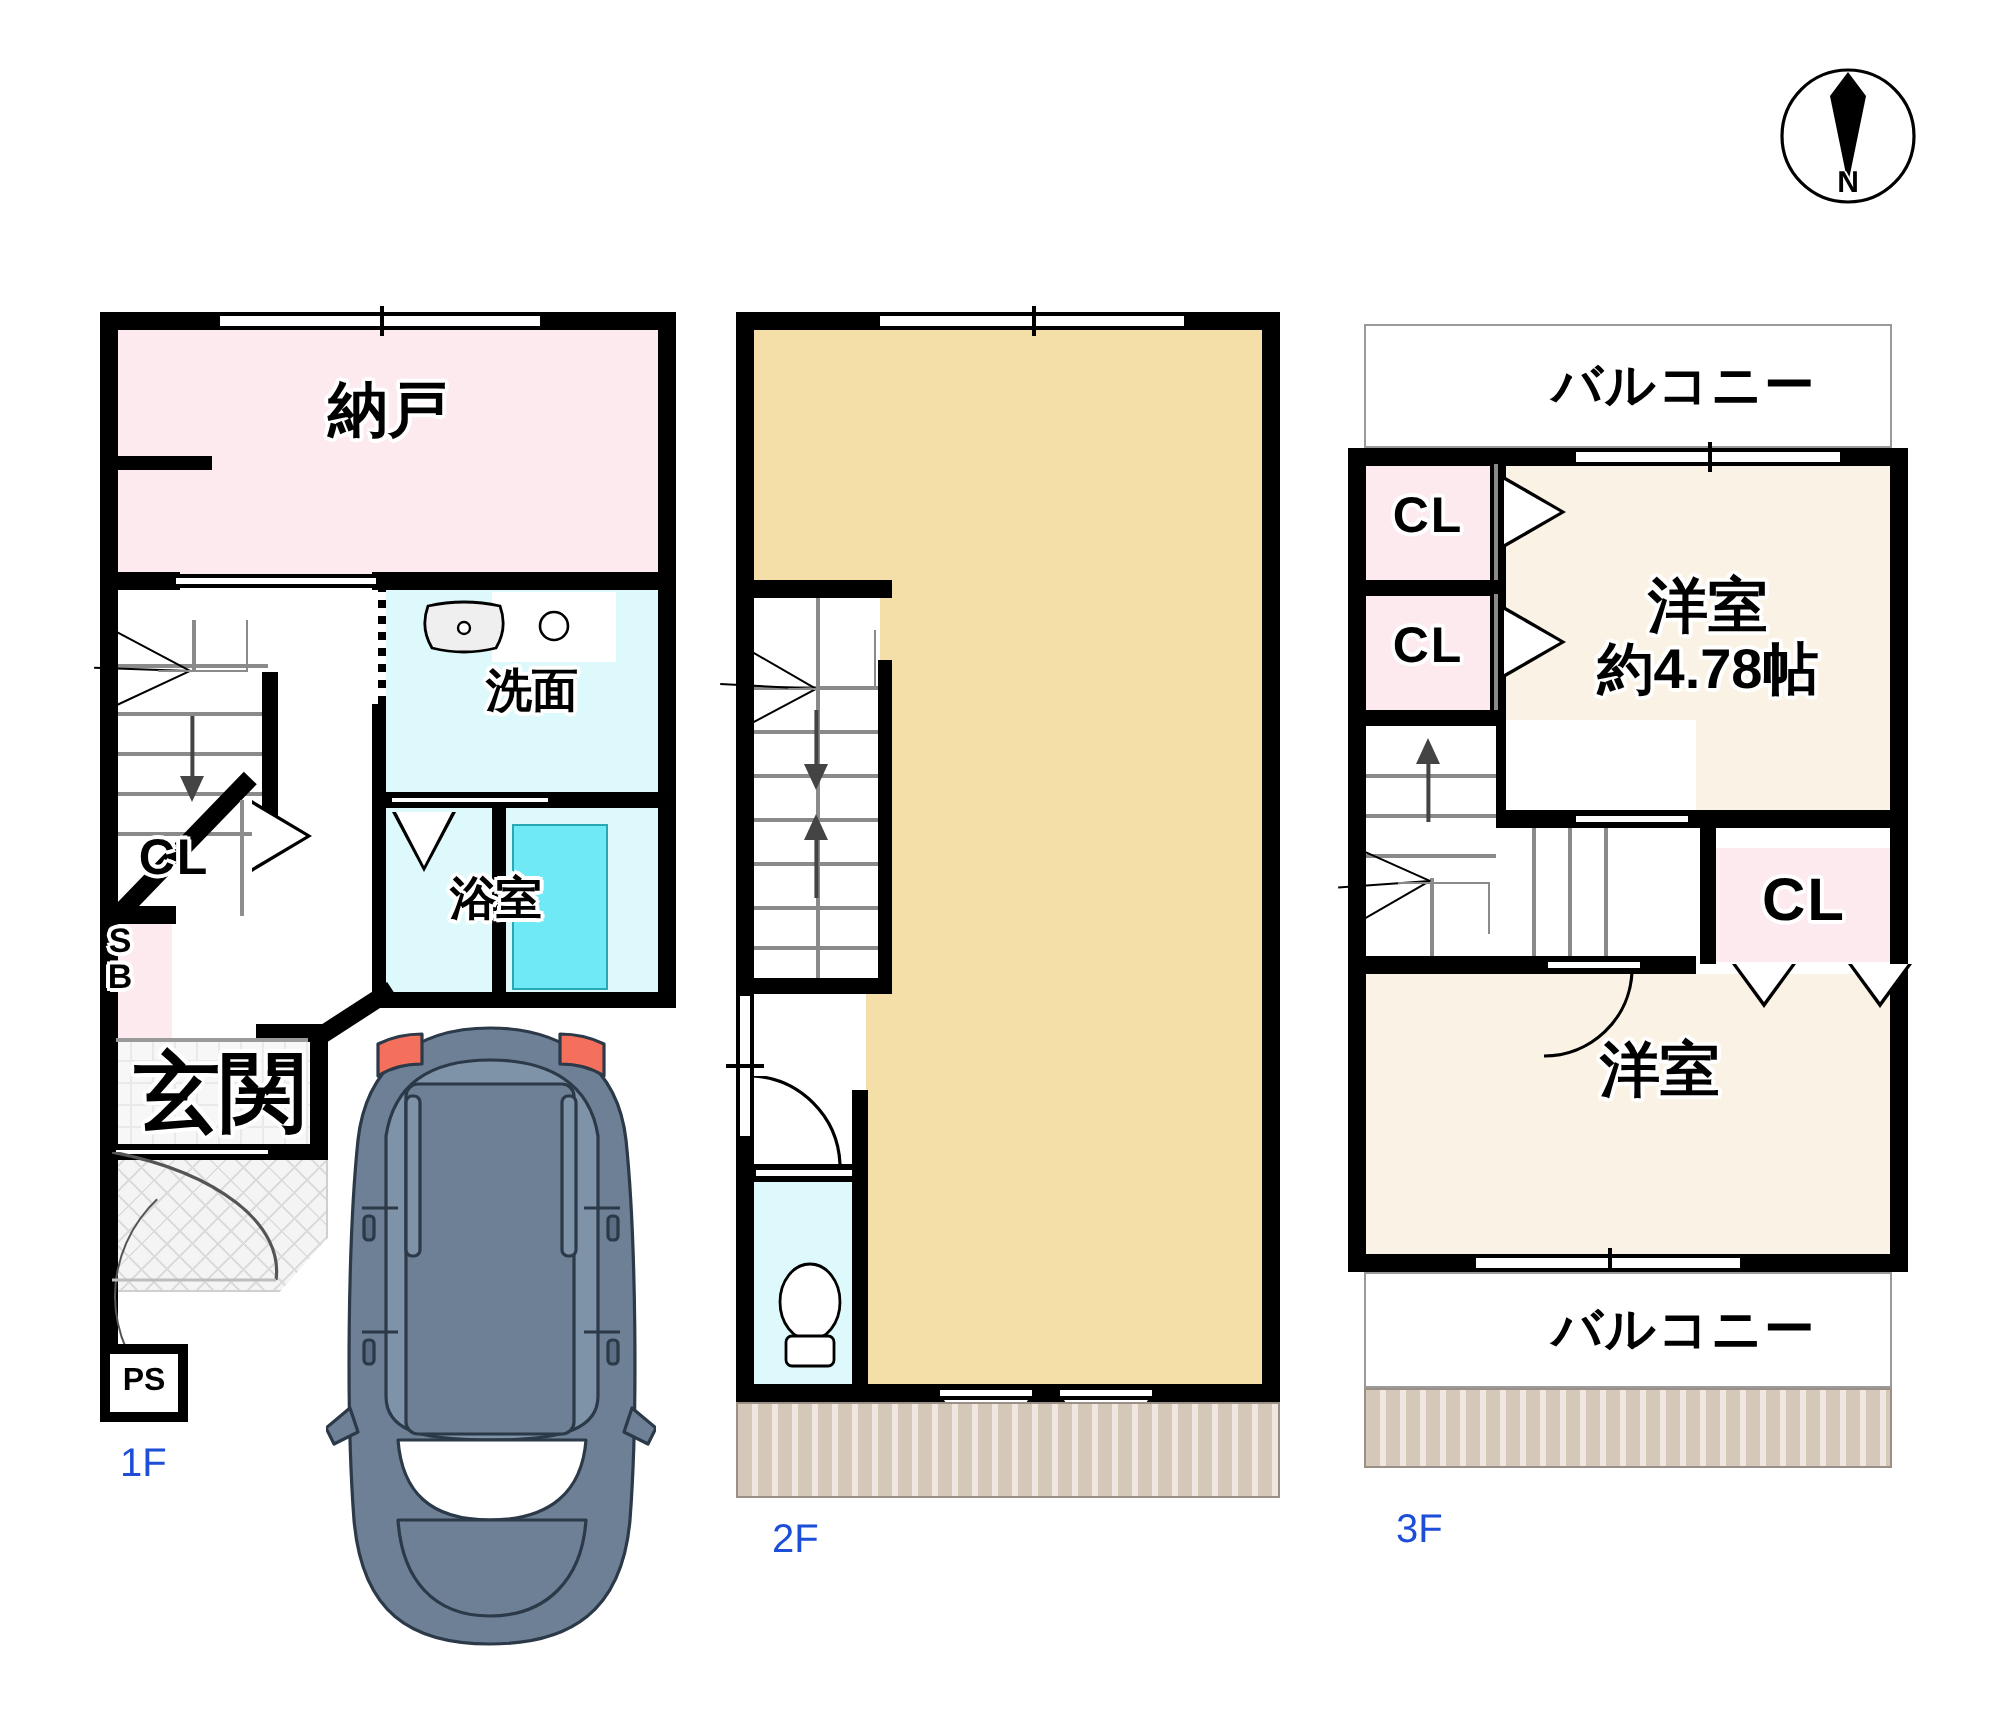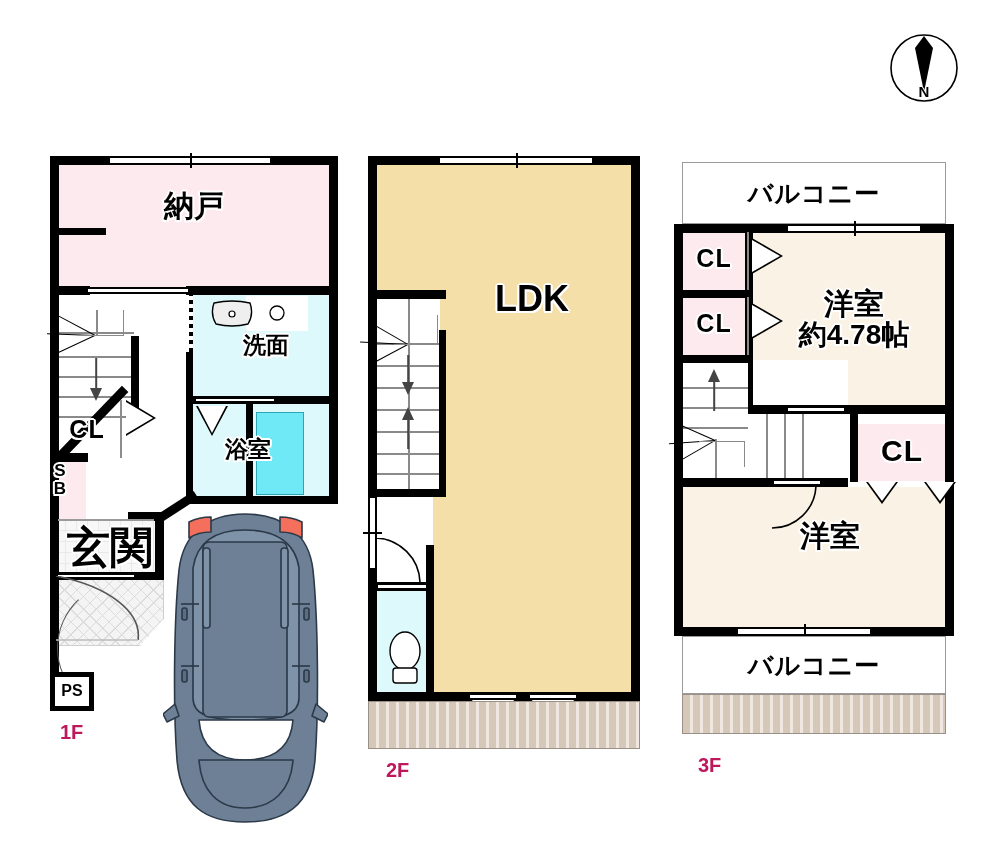--- a/index.html
+++ b/index.html
@@ -20,22 +20,22 @@
          font-weight:bold;line-height:1.05;white-space:nowrap;
          -webkit-text-stroke:0;
          text-shadow:
             2px 0 0 #fff,-2px 0 0 #fff,0 2px 0 #fff,0 -2px 0 #fff,
             1.5px 1.5px 0 #fff,-1.5px 1.5px 0 #fff,1.5px -1.5px 0 #fff,-1.5px -1.5px 0 #fff;}
   .lab-room{font-size:27px;}
   .lab-room .ln2{font-size:27px;}
   .lab-md{font-size:21px;}
   .lab-cl{font-size:25px;letter-spacing:1px;}
   .lab-tiny{font-size:14px;line-height:1.0;}
-  .lab-floor{font-size:20px;font-weight:bold;text-shadow:none;color:#be185d;}
-  .lab-balcony{font-size:22px;letter-spacing:1px;}
+  .lab-floor{font-size:20px;font-weight:normal;text-shadow:none;color:#1d4ed8;}
+  .lab-balcony{font-size:22px;letter-spacing:1px;padding-left:28px;}
 
   
   .pline{position:absolute;background:#8d8d8d;}
 
   
   .win{position:absolute;background:#fff;border-top:2px solid #000;border-bottom:2px solid #000;box-sizing:border-box;}
   .win:before{content:"";position:absolute;left:50%;top:-5px;width:2px;height:calc(100% + 10px);background:#000;}
 
   .winplain{position:absolute;background:#fff;border-top:2px solid #000;border-bottom:2px solid #000;box-sizing:border-box;}
 
@@ -300,21 +300,20 @@
   </svg>
 
   <div class="winplain" style="left:470px;top:693px;width:46px;height:7px;"></div>
   <div class="winplain" style="left:530px;top:693px;width:46px;height:7px;"></div>
   <div class="tri-d" style="left:470px;top:700px;--w:23px;--h:36px;"></div>
   <div class="tri-d" style="left:530px;top:700px;--w:23px;--h:36px;"></div>
 
   <div class="deck" style="left:368px;top:701px;width:272px;height:48px;"></div>
 
   <div class="label lab-room" style="left:442px;top:280px;width:180px;">
-    <span style="display:block;font-size:36px;">LDK</span>
   </div>
 
   <div class="label lab-floor" style="left:386px;top:760px;width:50px;text-align:left;">2F</div>
 </div>
 
 <div class="plan" style="left:0;top:0;width:340px;height:790px;">
 
   <div class="balcbox" style="left:682px;top:162px;width:264px;height:62px;"></div>
   <div class="label lab-balcony" style="left:682px;top:180px;width:264px;font-size:25px;text-shadow:none;">バルコニー</div>
 

